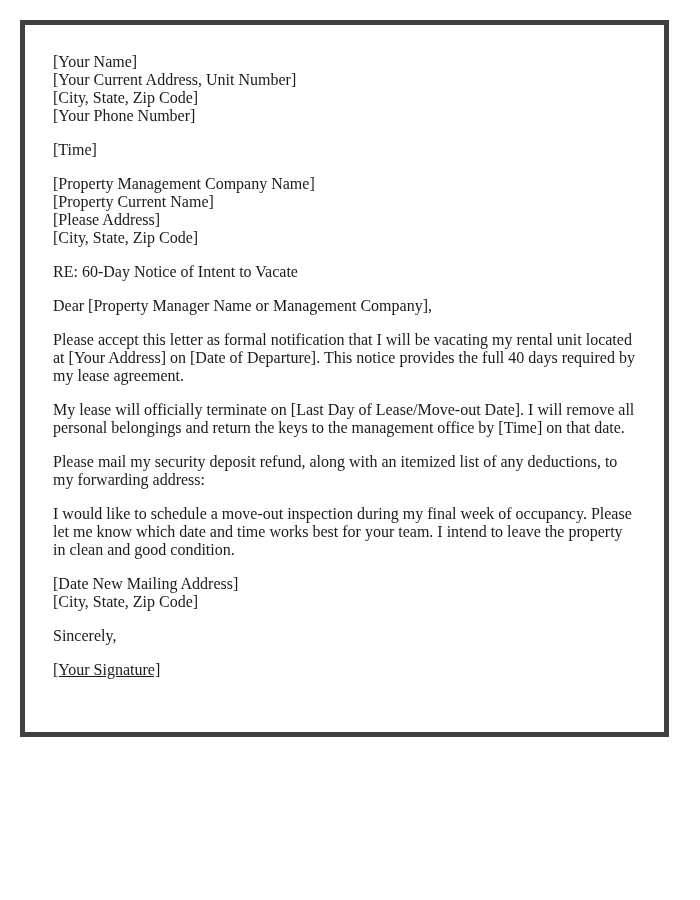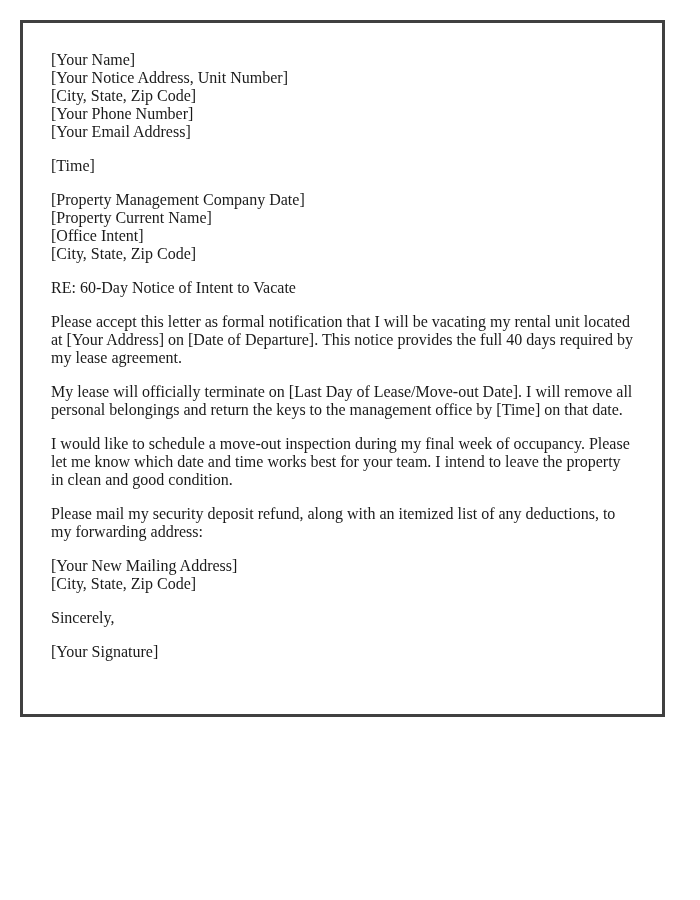--- a/index.html
+++ b/index.html
@@ -13,73 +13,74 @@
       position: relative;
       font-family: "Liberation Serif", "DejaVu Serif", serif;
       color: #1a1a1a;
     }
     .letter {
       position: absolute;
       left: 20px;
       top: 20px;
       width: 583px;
       padding: 28px 28px 21px 28px;
-      border: 3px solid #404040;
+      border: 5px solid #404040;
       box-sizing: content-box;
       font-size: 16px;
       line-height: 18px;
     }
     .block {
       margin: 0 0 16px 0;
     }
     .block:last-child {
       margin-bottom: 32px;
+      text-decoration: underline;
     }
     .line {
       display: block;
       white-space: nowrap;
     }
     p.para {
       margin: 4px 0 16px 0;
     }
   </style>
 </head>
 <body>
 
 <div class="letter">
 
   <div class="block">
     <span class="line">[Your Name]</span>
-    <span class="line">[Your Notice Address, Unit Number]</span>
+    <span class="line">[Your Current Address, Unit Number]</span>
     <span class="line">[City, State, Zip Code]</span>
     <span class="line">[Your Phone Number]</span>
-    <span class="line">[Your Email Address]</span>
   </div>
 
   <div class="block">
     <span class="line">[Time]</span>
   </div>
 
   <div class="block">
-    <span class="line">[Property Management Company Date]</span>
+    <span class="line">[Property Management Company Name]</span>
     <span class="line">[Property Current Name]</span>
-    <span class="line">[Office Intent]</span>
+    <span class="line">[Please Address]</span>
     <span class="line">[City, State, Zip Code]</span>
   </div>
 
   <p class="para">RE: 60-Day Notice of Intent to Vacate</p>
 
+  <p class="para">Dear [Property Manager Name or Management Company],</p>
 
   <p class="para">Please accept this letter as formal notification that I will be vacating my rental unit located at [Your Address] on [Date of Departure]. This notice provides the full 40 days required by my lease agreement.</p>
   <p class="para">My lease will officially terminate on [Last Day of Lease/Move-out Date]. I will remove all personal belongings and return the keys to the management office by [Time] on that date.</p>
+  <p class="para">Please mail my security deposit refund, along with an itemized list of any deductions, to my forwarding address:</p>
   <p class="para">I would like to schedule a move-out inspection during my final week of occupancy. Please let me know which date and time works best for your team. I intend to leave the property in clean and good condition.</p>
-  <p class="para">Please mail my security deposit refund, along with an itemized list of any deductions, to my forwarding address:</p>
 
   <div class="block">
-    <span class="line">[Your New Mailing Address]</span>
+    <span class="line">[Date New Mailing Address]</span>
     <span class="line">[City, State, Zip Code]</span>
   </div>
 
 
   <p class="para">Sincerely,</p>
 
   <div class="block">
     <span class="line">[Your Signature]</span>
   </div>
 

